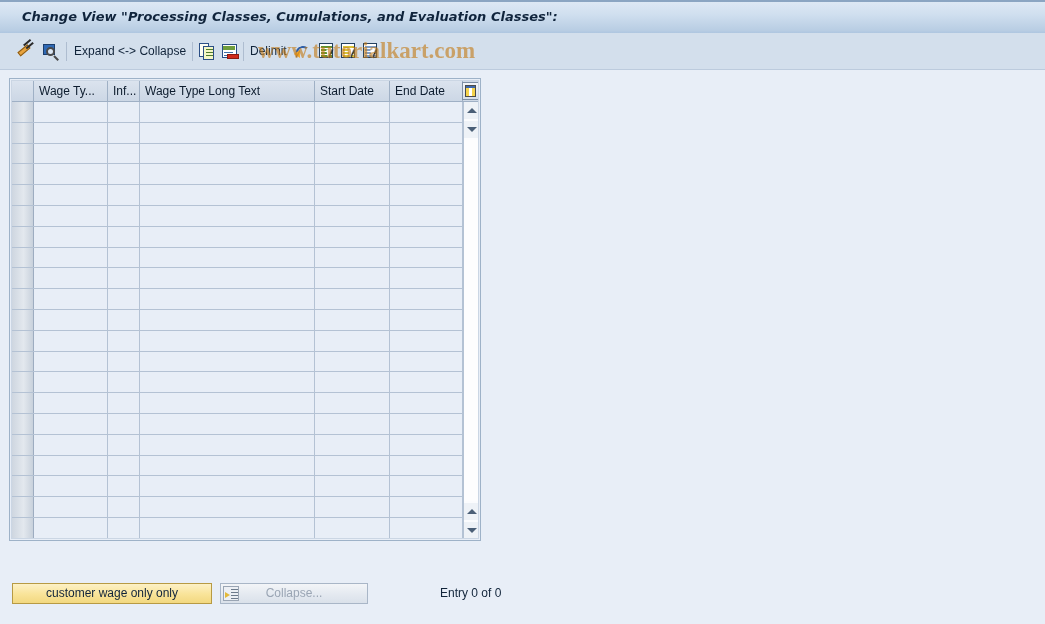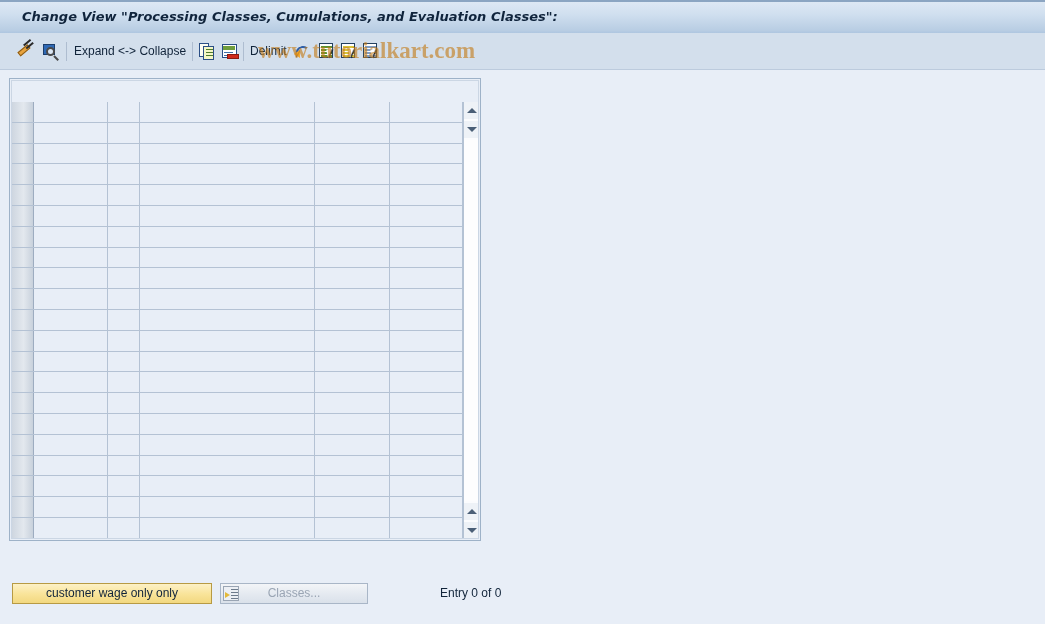--- a/index.html
+++ b/index.html
@@ -567,20 +567,31 @@
     </span>
   </div>
 
 </div>
 
 <div class="watermark">www.tutorialkart.com</div>
 
 <div class="table-frame">
   <div class="table-inner">
 
+    <div class="thead">
+      <div class="th corner" style="left:0px;  width:22px;"></div>
+      <div class="th" style="left:22px; width:74px;">Wage Ty...</div>
+      <div class="th" style="left:96px; width:32px;">Inf...</div>
+      <div class="th" style="left:128px;width:175px;">Wage Type Long Text</div>
+      <div class="th" style="left:303px;width:75px;">Start Date</div>
+      <div class="th" style="left:378px;width:73px;">End Date</div>
+      <div class="th-config">
+        <span class="cfg-grid"></span>
+      </div>
+    </div>
 
     <div class="tbody" id="tbody">
         <div class="trow">
           <div class="tcell rowsel" style="left: 0px; width: 22px;"></div>
           <div class="tcell" style="left: 22px; width: 74px;"></div>
           <div class="tcell" style="left: 96px; width: 32px;"></div>
           <div class="tcell" style="left: 128px; width: 175px;"></div>
           <div class="tcell" style="left: 303px; width: 75px;"></div>
           <div class="tcell" style="left: 378px; width: 73px;"></div>
         </div>
@@ -765,16 +776,16 @@
   </div>
 </div>
 
 <div class="btn-yellow">customer wage only only</div>
 
 <div class="btn-position">
   <span class="pos-icon">
     <span class="pi-lines"></span>
     <span class="pi-arrow"></span>
   </span>
-  <span class="pos-label">Classes...</span>
+  <span class="pos-label">Collapse...</span>
 </div>
 
 <div class="entry-count">Entry 0 of 0</div>
 
 </body></html>

